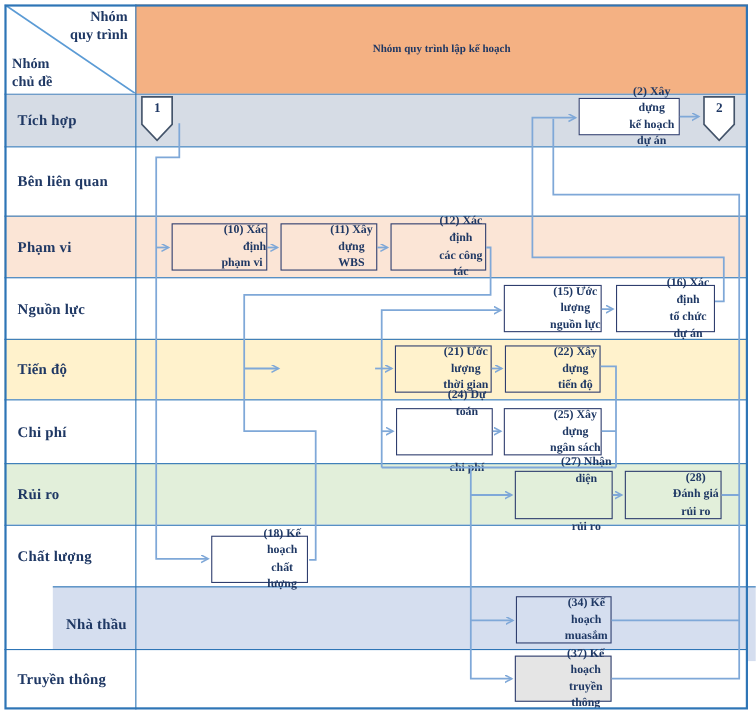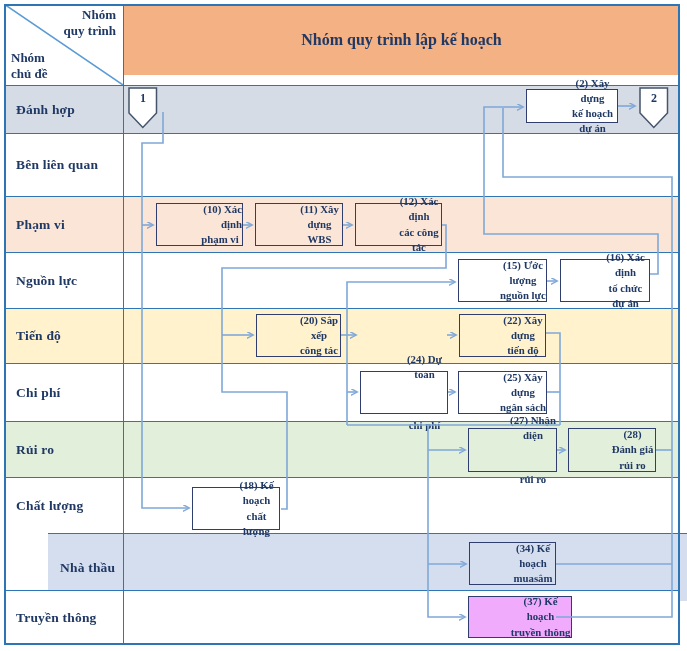--- a/index.html
+++ b/index.html
@@ -18,23 +18,23 @@
   }
   .vdivider{
     position:absolute;left:123px;top:4px;height:641px;width:0;
     border-left:1.8px solid var(--grid);z-index:2;
   }
   .row-label{
     position:absolute;left:12px;top:0;height:100%;display:flex;align-items:center;
     font-weight:bold;font-size:13.5px;color:var(--text);letter-spacing:.2px;
   }
   .header-cell{
-    position:absolute;left:123px;top:4px;width:557px;height:71px;
+    position:absolute;left:123px;top:4px;width:557px;height:81px;
     display:flex;align-items:center;justify-content:center;
-    font-weight:bold;font-size:16px;box-sizing:border-box;
+    font-weight:bold;font-size:10px;box-sizing:border-box;
   }
   .corner-cell{
     position:absolute;left:4px;top:4px;width:119px;height:81px;background:#fff;overflow:hidden;
   }
   .corner-cell svg{position:absolute;left:0;top:0;}
   .corner-top{
     position:absolute;right:7px;top:3px;text-align:right;
     font-weight:bold;font-size:13px;line-height:1.25;
   }
   .corner-bottom{
@@ -55,21 +55,21 @@
   #wires{position:absolute;left:0;top:0;z-index:5;pointer-events:none;}
   #wires polyline{fill:none;stroke:var(--connector);stroke-width:1.6px;}
   #wires .arrowpath{stroke:var(--connector);fill:none;stroke-width:1.4px;}
 </style>
 </head>
 <body>
 
 <div id="canvas">
 
   <div class="band" style="top: 85px; height: 48px; background-color: rgb(214, 220, 229);">
-      <span class="row-label">Đánh hợp</span>
+      <span class="row-label">Tích hợp</span>
     </div>
   <div class="band" style="top: 133px; height: 63px; background-color: rgb(255, 255, 255); padding-left: 45px;">
       <span class="row-label">Bên liên quan</span>
     </div>
   <div class="band" style="top: 196px; height: 56px; background-color: rgb(251, 229, 214);">
       <span class="row-label">Phạm vi</span>
     </div>
   <div class="band" style="top: 252px; height: 56px; background-color: rgb(255, 255, 255);">
       <span class="row-label">Nguồn lực</span>
     </div>
@@ -142,23 +142,23 @@
       <span>các công tác</span>
     </div>
   <div class="pbox" style="left: 458px; top: 259px; width: 89px; height: 43px; background-color: rgb(255, 255, 255);">
       <span>(15) Ước lượng</span>
       <span>nguồn lực</span>
     </div>
   <div class="pbox" style="left: 560px; top: 259px; width: 90px; height: 43px; background-color: rgb(255, 255, 255);">
       <span>(16) Xác định</span>
       <span>tổ chức dự án</span>
     </div>
-  <div class="pbox" style="left: 256px; top: 314px; width: 85px; height: 43px; background-color: rgb(255, 242, 204);">
-      <span>(20) Sắp xếp</span>
-      <span>công tác</span>
+  <div class="pbox" style="left: 359px; top: 314px; width: 88px; height: 43px; background-color: rgb(255, 242, 204);">
+      <span>(21) Ước lượng</span>
+      <span>thời gian</span>
     </div>
   <div class="pbox" style="left: 459px; top: 314px; width: 87px; height: 43px; background-color: rgb(255, 242, 204);">
       <span>(22) Xây dựng</span>
       <span>tiến độ</span>
     </div>
   <div class="pbox" style="left: 360px; top: 371px; width: 88px; height: 43px; background-color: rgb(255, 255, 255); gap: 36px;">
       <span>(24) Dự toán</span>
       <span>chi phí</span>
     </div>
   <div class="pbox" style="left: 458px; top: 371px; width: 89px; height: 43px; background-color: rgb(255, 255, 255);">
@@ -174,21 +174,21 @@
       <span>rủi ro</span>
     </div>
   <div class="pbox" style="left: 192px; top: 487px; width: 88px; height: 43px; background-color: rgb(255, 255, 255);">
       <span>(18) Kế hoạch</span>
       <span>chất lượng</span>
     </div>
   <div class="pbox" style="left: 469px; top: 542px; width: 87px; height: 43px; background-color: rgb(213, 222, 239);">
       <span>(34) Kế hoạch</span>
       <span>muasắm</span>
     </div>
-  <div class="pbox" style="left: 468px; top: 596px; width: 104px; height: 42px; background-color: #f0abfc;">
+  <div class="pbox" style="left: 468px; top: 596px; width: 88px; height: 42px; background-color: #e5e5e5;">
       <span>(37) Kế hoạch</span>
       <span>truyền thông</span>
     </div>
 
   <svg id="wires" width="687" height="651">
     <defs>
       <marker id="arrow" markerWidth="9" markerHeight="9" refX="6.2" refY="3.5" orient="auto" markerUnits="userSpaceOnUse">
         <path class="arrowpath" d="M0,0 L6.5,3.5 L0,7"></path>
       </marker>
     </defs>

